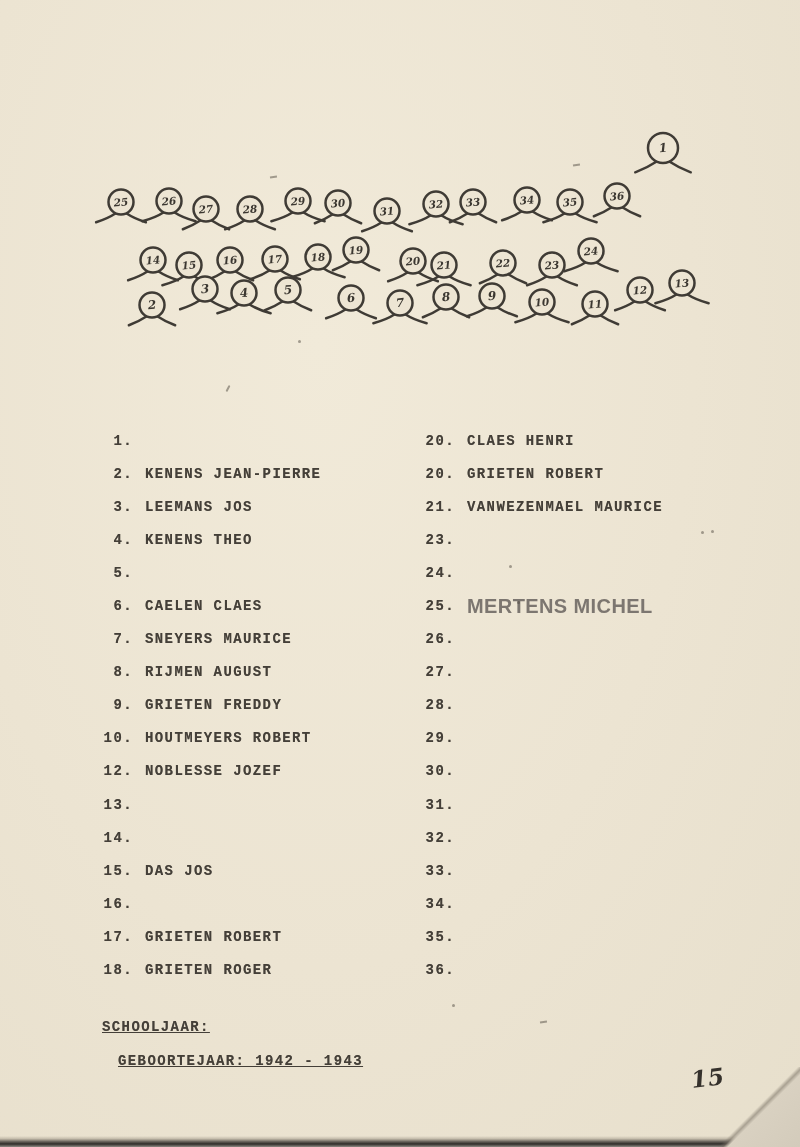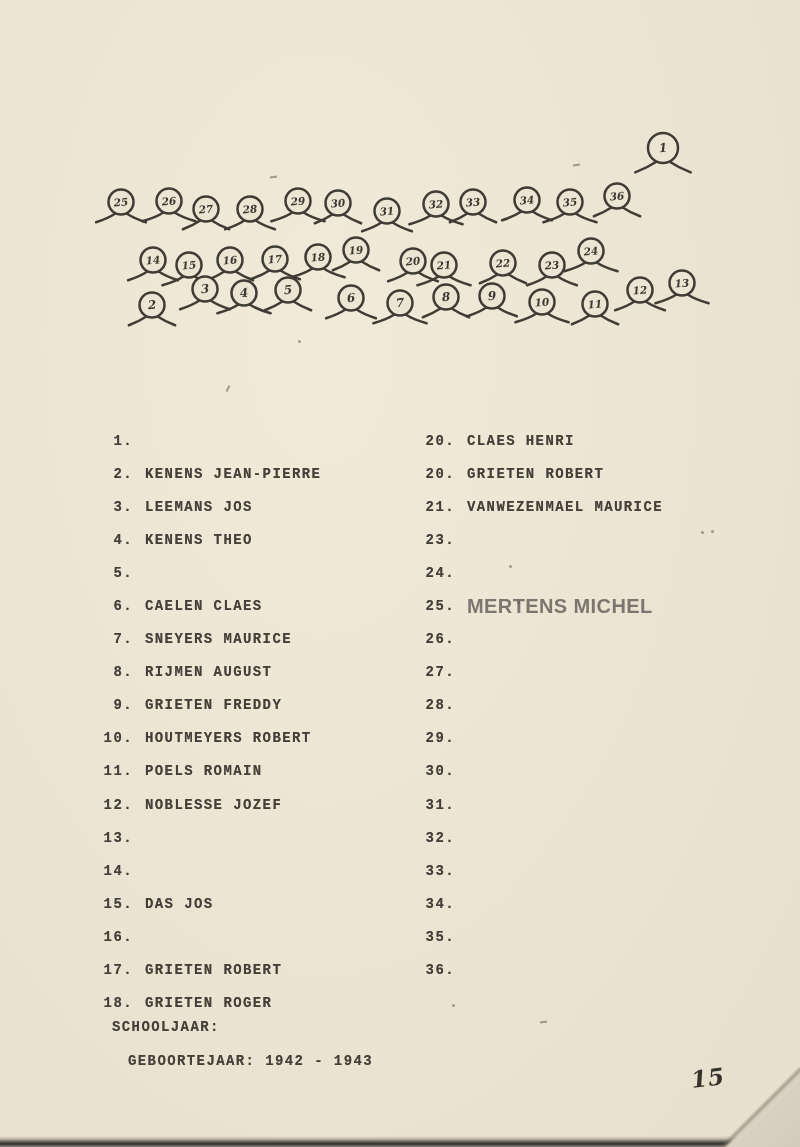--- a/index.html
+++ b/index.html
@@ -20,21 +20,21 @@
     font-size:14px;font-weight:700;letter-spacing:1.4px;color:#443f38;
     white-space:nowrap;text-shadow:0 0 0.6px rgba(68,63,56,0.55);
   }
   .num{display:inline-block;width:31px;text-align:right;}
   .name{margin-left:12px;text-align:center;}
   .name.added{
     font-family:"Liberation Sans","DejaVu Sans",sans-serif;
     font-weight:600;font-size:20px;letter-spacing:0.4px;color:#7c7670;
     text-shadow:none;
   }
-  .footer-line{position:absolute;left:112px;}
+  .footer-line{position:absolute;left:102px;text-decoration:underline;}
   #schooljaar{top:1019px;}
   #geboortejaar{top:1053px;margin-left:16px;}
   
   #figure-svg{position:absolute;left:0;top:0;}
   .headnum{
     font-family:"DejaVu Serif","Liberation Serif",serif;
     font-style:italic;font-weight:600;
   }
   
   .pagenum{
@@ -317,24 +317,20 @@
         <span class="num">8.</span>
         <span class="name">RIJMEN AUGUST</span>
       </div>
       <div class="row">
         <span class="num">9.</span>
         <span class="name">GRIETEN FREDDY</span>
       </div>
       <div class="row">
         <span class="num">10.</span>
         <span class="name">HOUTMEYERS ROBERT</span>
-      </div>
-      <div class="row">
-        <span class="num">11.</span>
-        <span class="name">POELS ROMAIN</span>
       </div>
       <div class="row">
         <span class="num">12.</span>
         <span class="name">NOBLESSE JOZEF</span>
       </div>
       <div class="row">
         <span class="num">13.</span>
         <span class="name"></span>
       </div>
       <div class="row">

